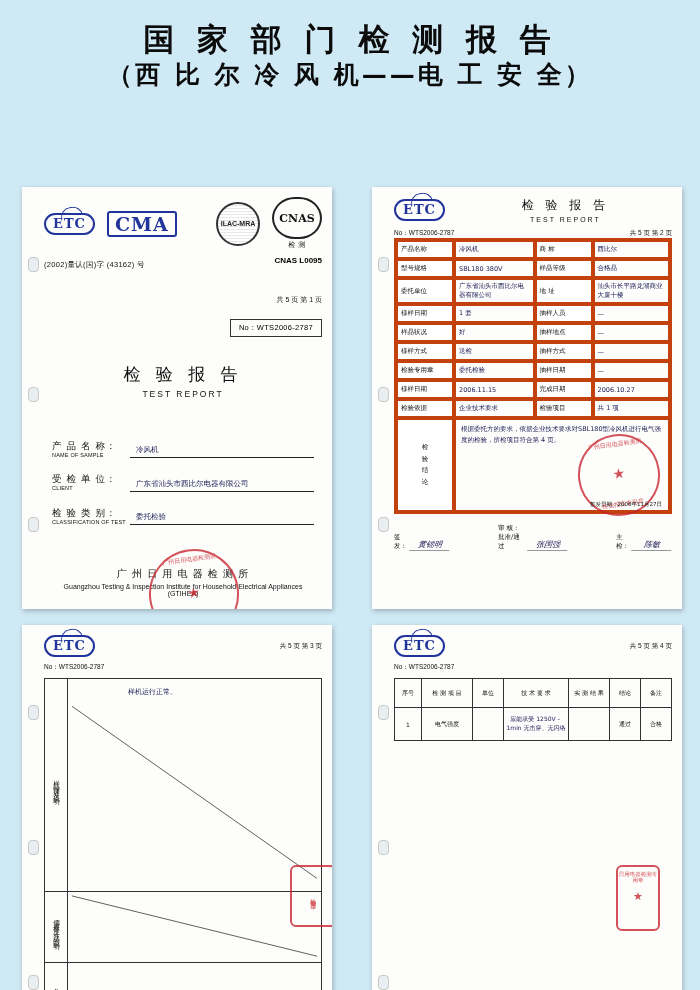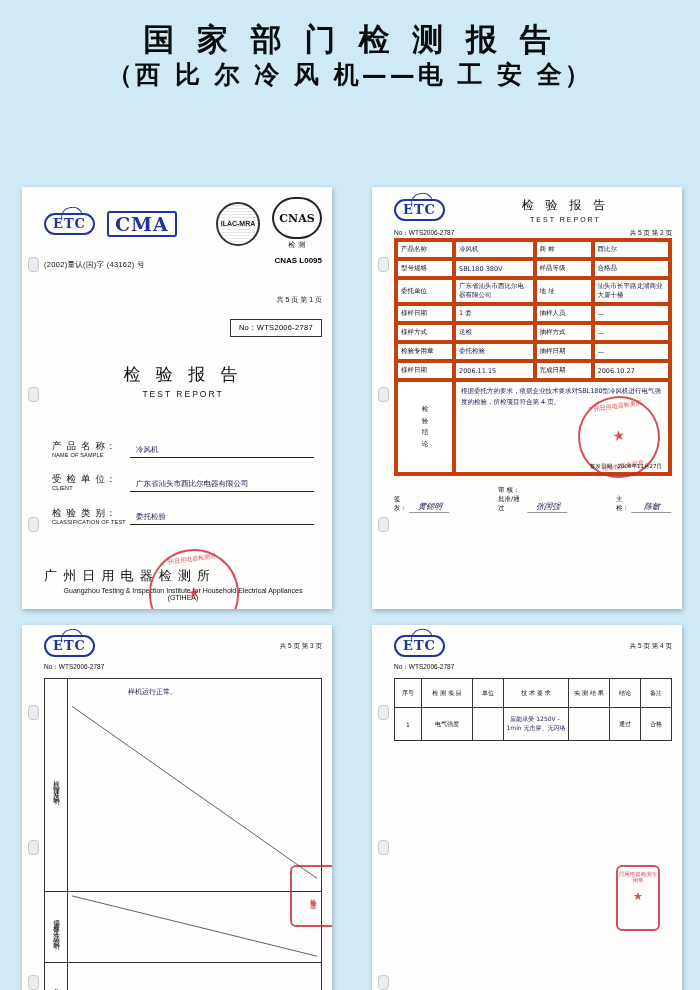--- a/index.html
+++ b/index.html
@@ -197,22 +197,22 @@
   }
   .field-value {
     flex: 1;
     border-bottom: 1px solid #222;
     font-size: 7.5px;
     font-family: "DejaVu Sans", sans-serif;
     padding: 0 0 2px 6px;
     color: #1b1b55;
   }
   .footer-cn {
-    text-align: left;
-    font-size: 13px;
+    text-align: center;
+    font-size: 10px;
     font-family: "DejaVu Sans", sans-serif;
     letter-spacing: 1px;
     color: #111;
   }
   .footer-en {
     text-align: center;
     font-size: 7px;
     color: #111;
     margin-top: 2px;
   }
@@ -494,36 +494,48 @@
           <td class="lbl">地   址</td>
           <td class="val">汕头市长平路龙湖商业大厦十楼</td>
         </tr>
         <tr>
           <td class="lbl">様样日期</td>
           <td class="val">1 套</td>
           <td class="lbl">抽样人员</td>
           <td class="val">—</td>
         </tr>
         <tr>
+          <td class="lbl">样品状况</td>
+          <td class="val">好</td>
+          <td class="lbl">抽样地点</td>
+          <td class="val">—</td>
+        </tr>
+        <tr>
           <td class="lbl">様样方式</td>
           <td class="val">送检</td>
           <td class="lbl">抽样方式</td>
           <td class="val">—</td>
         </tr>
         <tr>
           <td class="lbl">检验专用章</td>
           <td class="val">委托检验</td>
           <td class="lbl">抽样日期</td>
           <td class="val">—</td>
         </tr>
         <tr>
           <td class="lbl">様样日期</td>
           <td class="val">2006.11.15</td>
           <td class="lbl">完成日期</td>
           <td class="val">2006.10.27</td>
+        </tr>
+        <tr>
+          <td class="lbl">检验依据</td>
+          <td class="val">企业技术要求</td>
+          <td class="lbl">检验项目</td>
+          <td class="val">共 1 项</td>
         </tr>
         <tr>
           <td class="lbl" style="height:86px;text-align:center;font-size:6.5px;line-height:1.8">检<br>验<br>结<br>论</td>
           <td colspan="3" style="vertical-align:top;position:relative">
             <div class="concl">根据委托方的要求，依据企业技术要求对SBL180型冷风机进行电气强度的检验，所检项目符合第 4 页。</div>
             <div class="stamp" style="width:78px;height:78px;right:8px;bottom:-6px;">
               <span class="stamp-top">广州日用电器检测所</span>
               <span class="star">★</span>
               <span class="stamp-text">检验报告专用章</span>
             </div>

